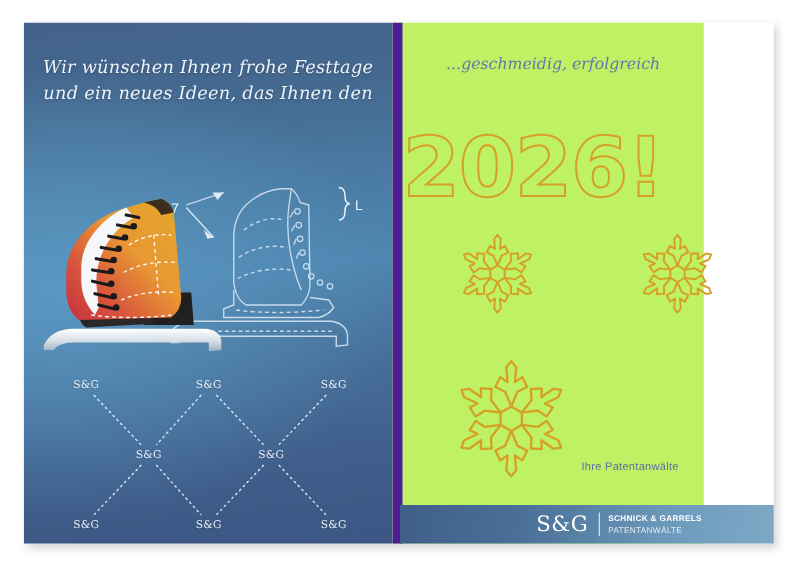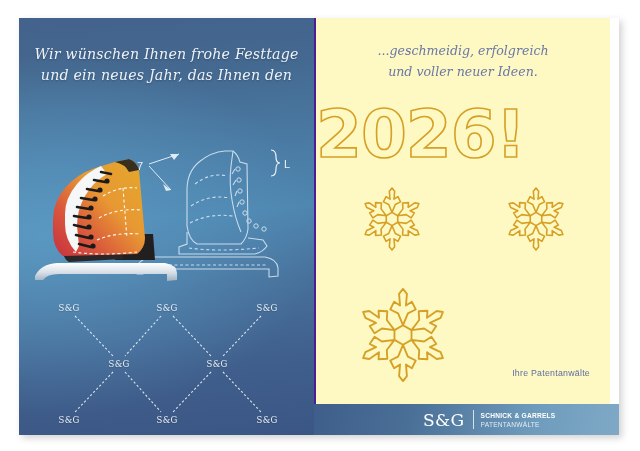--- a/index.html
+++ b/index.html
@@ -71,24 +71,24 @@
     font-size: 8.5px;
     letter-spacing: 0.2px;
     transform: translate(-50%, -50%);
     text-shadow: 0 1px 1px rgba(0,0,0,0.2);
     white-space: nowrap;
   }
 
   
   #right-panel {
     position: relative;
-    width: 296px;
+    width: 249px;
     height: 100%;
-    background: #fef9c3;
-    border-left: 2px solid #4c1d95;
+    background: #bef264;
+    border-left: 8px solid #4c1d95;
   }
 
   .subhead {
     position: absolute;
     top: 22px;
     left: 0;
     width: 100%;
     text-align: center;
     color: #6a77a6;
     font-family: "DejaVu Serif", serif;
@@ -161,21 +161,21 @@
 </style>
 </head>
 <body>
 
 <div id="card">
 
   <div id="left-panel">
 
     <div class="greeting">
       <div>Wir wünschen Ihnen frohe Festtage</div>
-      <div>und ein neues Jahr, das Ihnen den</div>
+      <div>und ein neues Ideen, das Ihnen den</div>
     </div>
 
     <svg id="skates" viewBox="0 0 295 165">
       <defs>
         <linearGradient id="bootGrad" x1="0" y1="1" x2="1" y2="0">
           <stop offset="0%" stop-color="#c7303f"></stop>
           <stop offset="28%" stop-color="#d9573c"></stop>
           <stop offset="58%" stop-color="#e89833"></stop>
           <stop offset="100%" stop-color="#e2a92b"></stop>
         </linearGradient>
@@ -300,21 +300,20 @@
       <span class="sg-node" style="left:50px;top:126px">S&amp;G</span>
       <span class="sg-node" style="left:148px;top:126px">S&amp;G</span>
       <span class="sg-node" style="left:248px;top:126px">S&amp;G</span>
     </div>
   </div>
 
   <div id="right-panel">
 
     <div class="subhead">
       <div>...geschmeidig, erfolgreich</div>
-      <div>und voller neuer Ideen.</div>
     </div>
 
     <div id="year-wrap">
       <span id="year">2026!</span>
     </div>
 
     <svg class="flake" style="left:43px;top:168px" width="66" height="66" viewBox="0 0 100 100">
       <g fill="none" stroke="#d6a026" stroke-width="2.4" stroke-linejoin="round">
         <g transform="translate(50,50)">
           <g>

